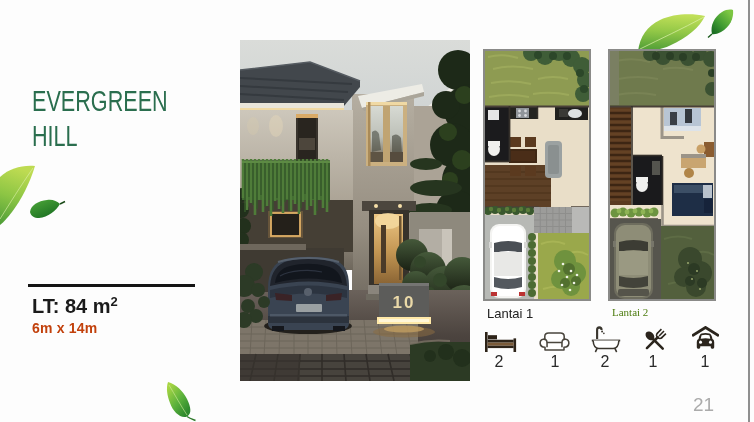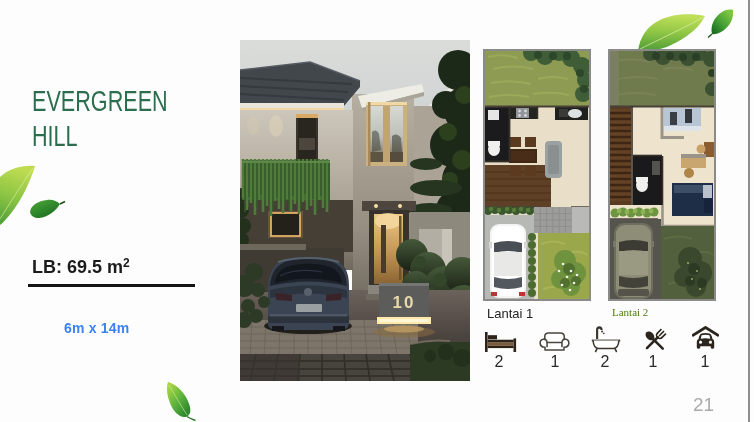--- a/index.html
+++ b/index.html
@@ -27,26 +27,26 @@
 </defs>
 <path d="M0,22 C10,13 22,10 35,11 C30,28 21,45 12,57 C8,62 4,67 0,70 Z" fill="url(#lg1)"></path>
 <path d="M0,64 C10,48 20,32 33,13" stroke="#dcefa8" stroke-width="0.8" fill="none" opacity="0.8"></path>
 
 <path d="M30,57 C31,50 38,46 47,45 C52,44 57,46 60,49 C56,56 48,62 39,63 C34,63 31,61 30,57 Z" fill="url(#lg2)"></path>
 <path d="M60,49 L65,46.5" stroke="#1a4a18" stroke-width="1.4" fill="none"></path>
 </svg>
 
 <div class="abs" style="left:32px;top:84px;color:#2a6e4e;font-size:29px;line-height:35px;transform:scaleX(0.745);transform-origin:left top;white-space:nowrap;">EVERGREEN<br>HILL</div>
 
-<div class="abs" style="left:32px;top:256px;color:#1b1b1b;font-weight:bold;font-size:18px;">LB: 69.5 m<span style="font-size:12px;vertical-align:6px;">2</span></div>
 
 <div class="abs" style="left:28px;top:284px;width:167px;height:3px;background:#141414;"></div>
 
-
-<div class="abs" style="left:32px;top:320px;color:#3b82f6;font-weight:bold;font-size:14px;letter-spacing:0.2px;margin-left:32px;">6m x 14m</div>
+<div class="abs" style="left:32px;top:294px;color:#1b1b1b;font-weight:bold;font-size:20px;">LT: 84 m<span style="font-size:13px;vertical-align:7px;">2</span></div>
+
+<div class="abs" style="left:32px;top:320px;color:#c2410c;font-weight:bold;font-size:14px;letter-spacing:0.2px;">6m x 14m</div>
 
 <svg class="abs" style="left:163px;top:379px;" width="36" height="43" viewBox="0 0 36 43">
 <defs>
 <linearGradient id="lg3" x1="0.1" y1="0.1" x2="0.8" y2="0.9">
 <stop offset="0" stop-color="#a8d544"></stop>
           <stop offset="0.55" stop-color="#5cb23c"></stop>
           <stop offset="1" stop-color="#2f8a2e"></stop>
 </linearGradient>
 </defs>
 <path d="M5,3 C13,5 20,12 24,20 C28,28 29,35 24,37.5 C18,40 10,33 7,24 C4,16 3,9 5,3 Z" fill="url(#lg3)"></path>

